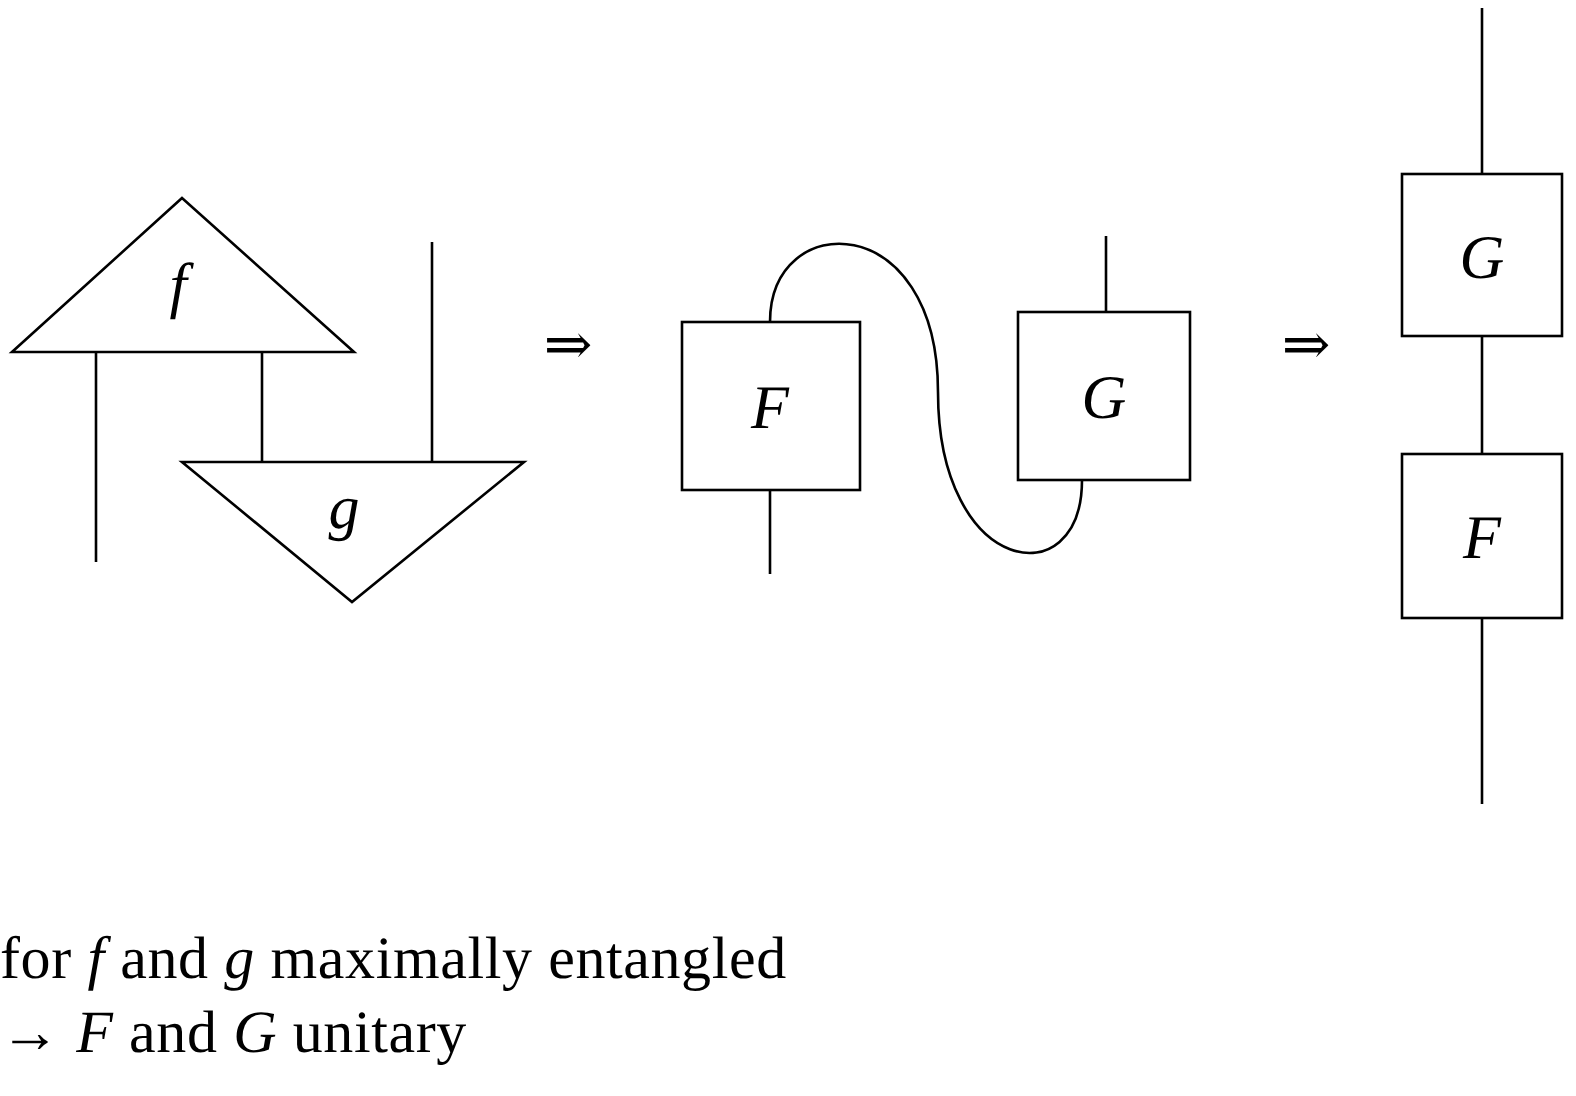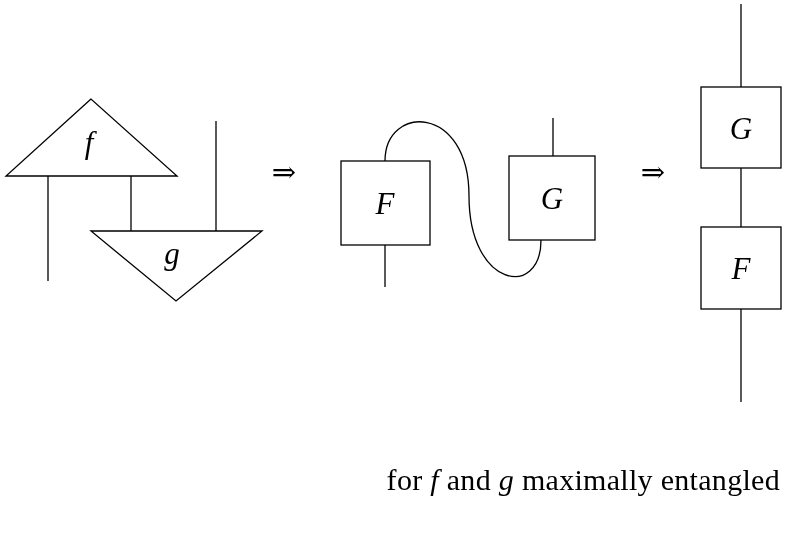--- a/index.html
+++ b/index.html
@@ -32,21 +32,21 @@
     font-family: "DejaVu Serif", "Liberation Serif", serif;
     font-style: normal;
     font-size: 29px;
     fill: #000000;
   }
   .caption {
     position: absolute;
     left: 0;
     top: 461px;
     width: 780px;
-    text-align: right;
+    text-align: left;
     font-size: 30px;
     line-height: 37px;
     letter-spacing: 0.3px;
   }
   .it {
     font-style: italic;
   }
 </style>
 </head>
 <body>
@@ -82,15 +82,16 @@
     <text x="552" y="209" text-anchor="middle" class="svg-label">G</text>
     <text x="741" y="139" text-anchor="middle" class="svg-label">G</text>
     <text x="741" y="279" text-anchor="middle" class="svg-label">F</text>
 
     <text x="284" y="182" text-anchor="middle" class="svg-arrow">⇒</text>
     <text x="653" y="182" text-anchor="middle" class="svg-arrow">⇒</text>
   </svg>
 
   <div class="caption">
     <div><span>for </span><span class="it">f</span><span> and </span><span class="it">g</span><span> maximally entangled</span></div>
+    <div><span>→ </span><span class="it">F</span><span> and </span><span class="it">G</span><span> unitary</span></div>
   </div>
 
 </div>
 
 </body></html>

